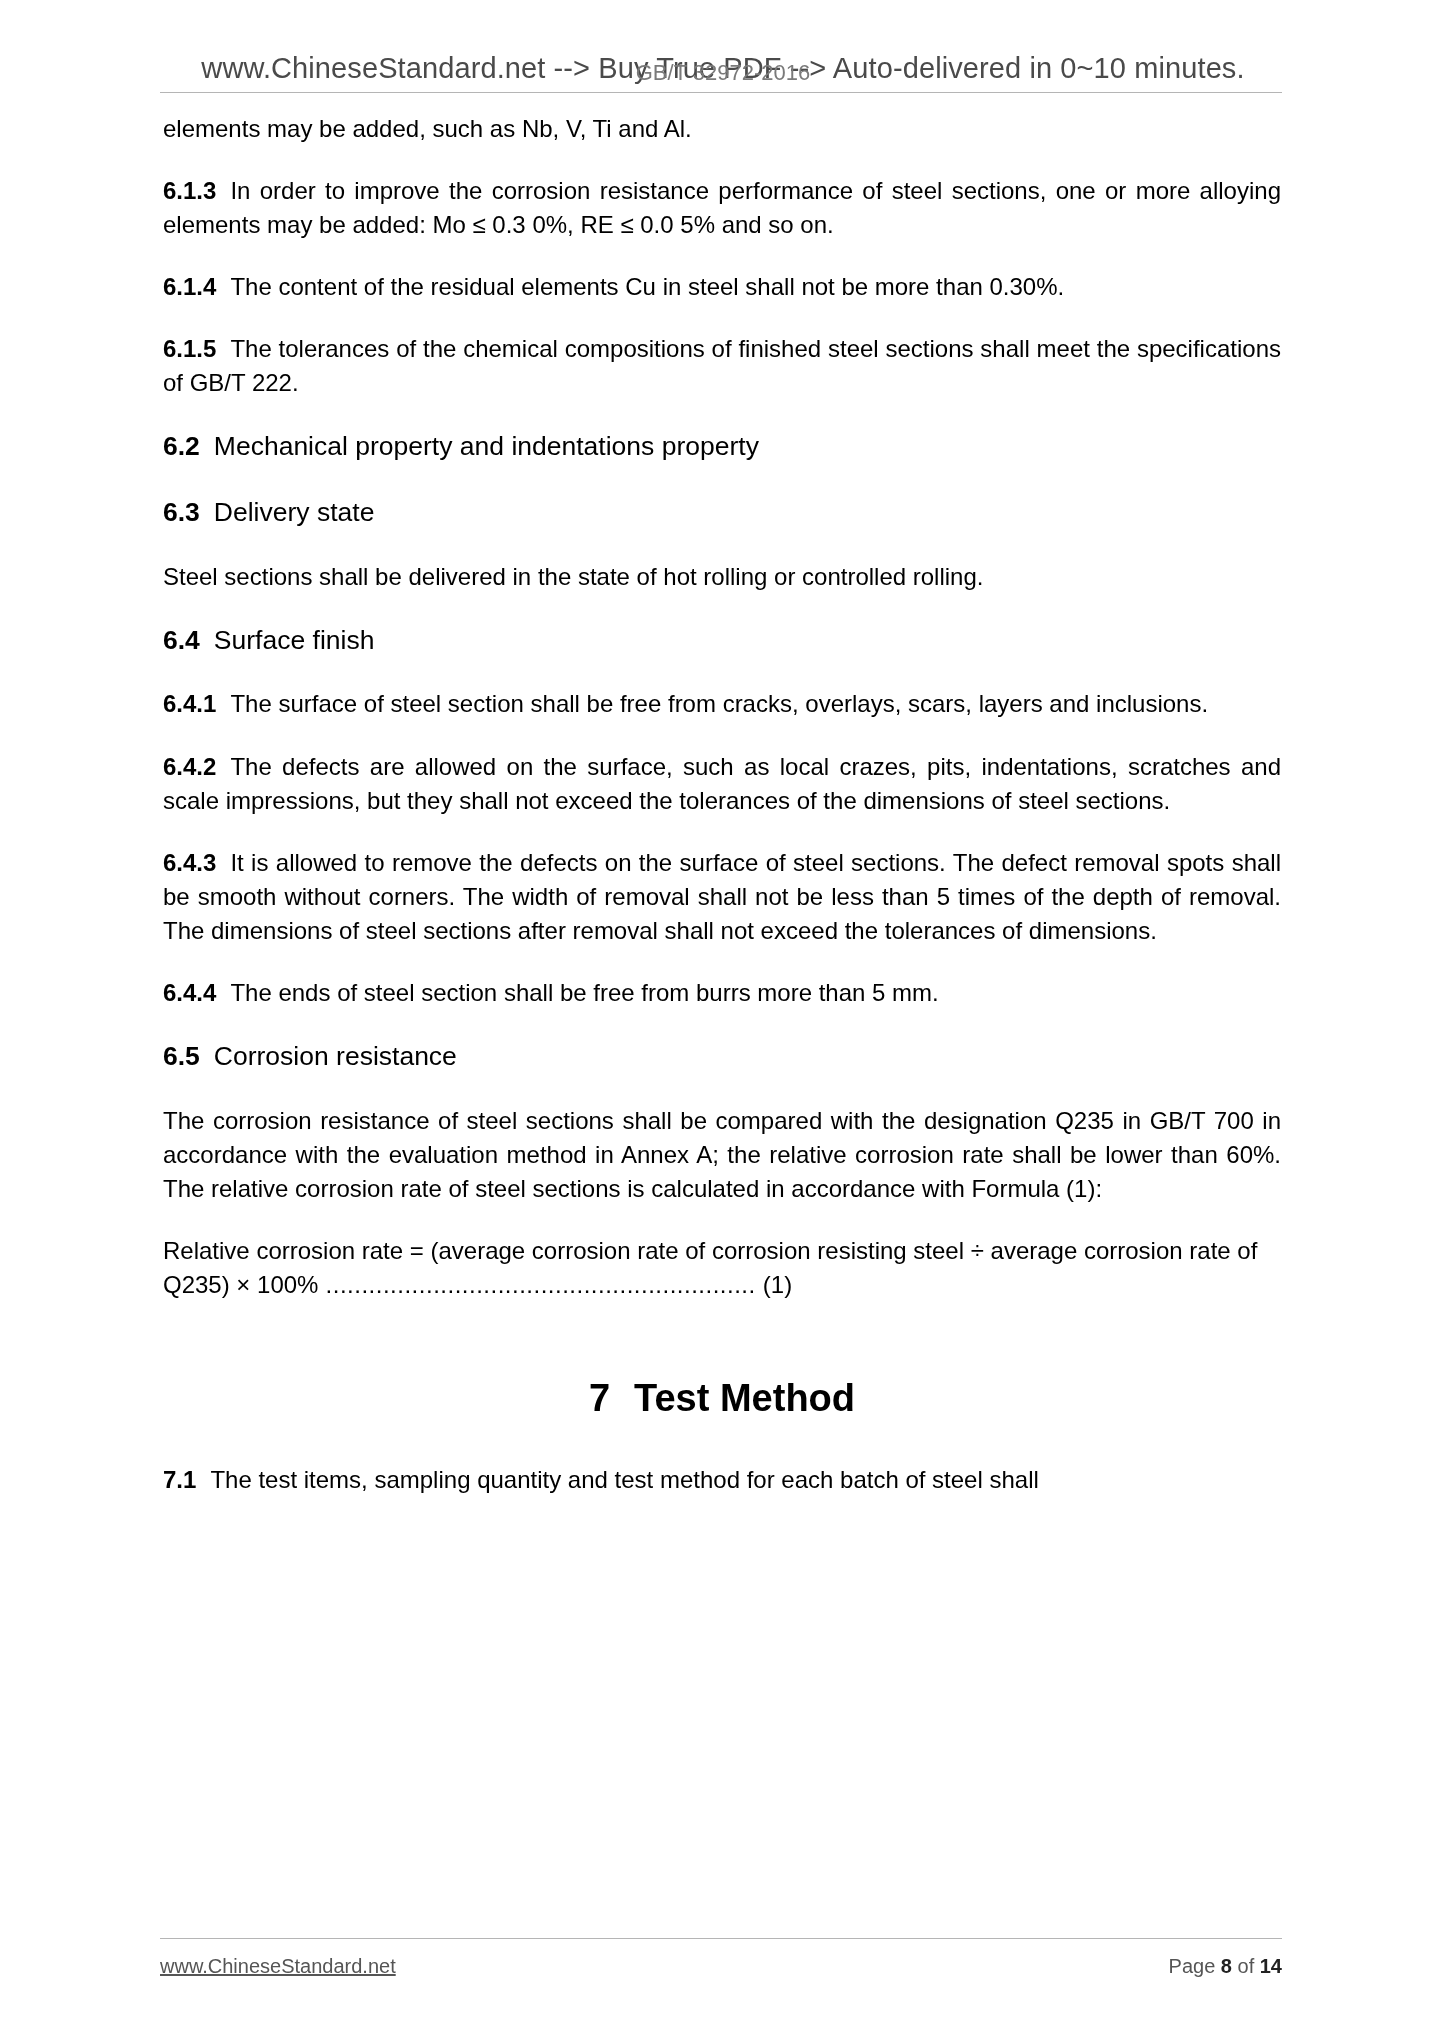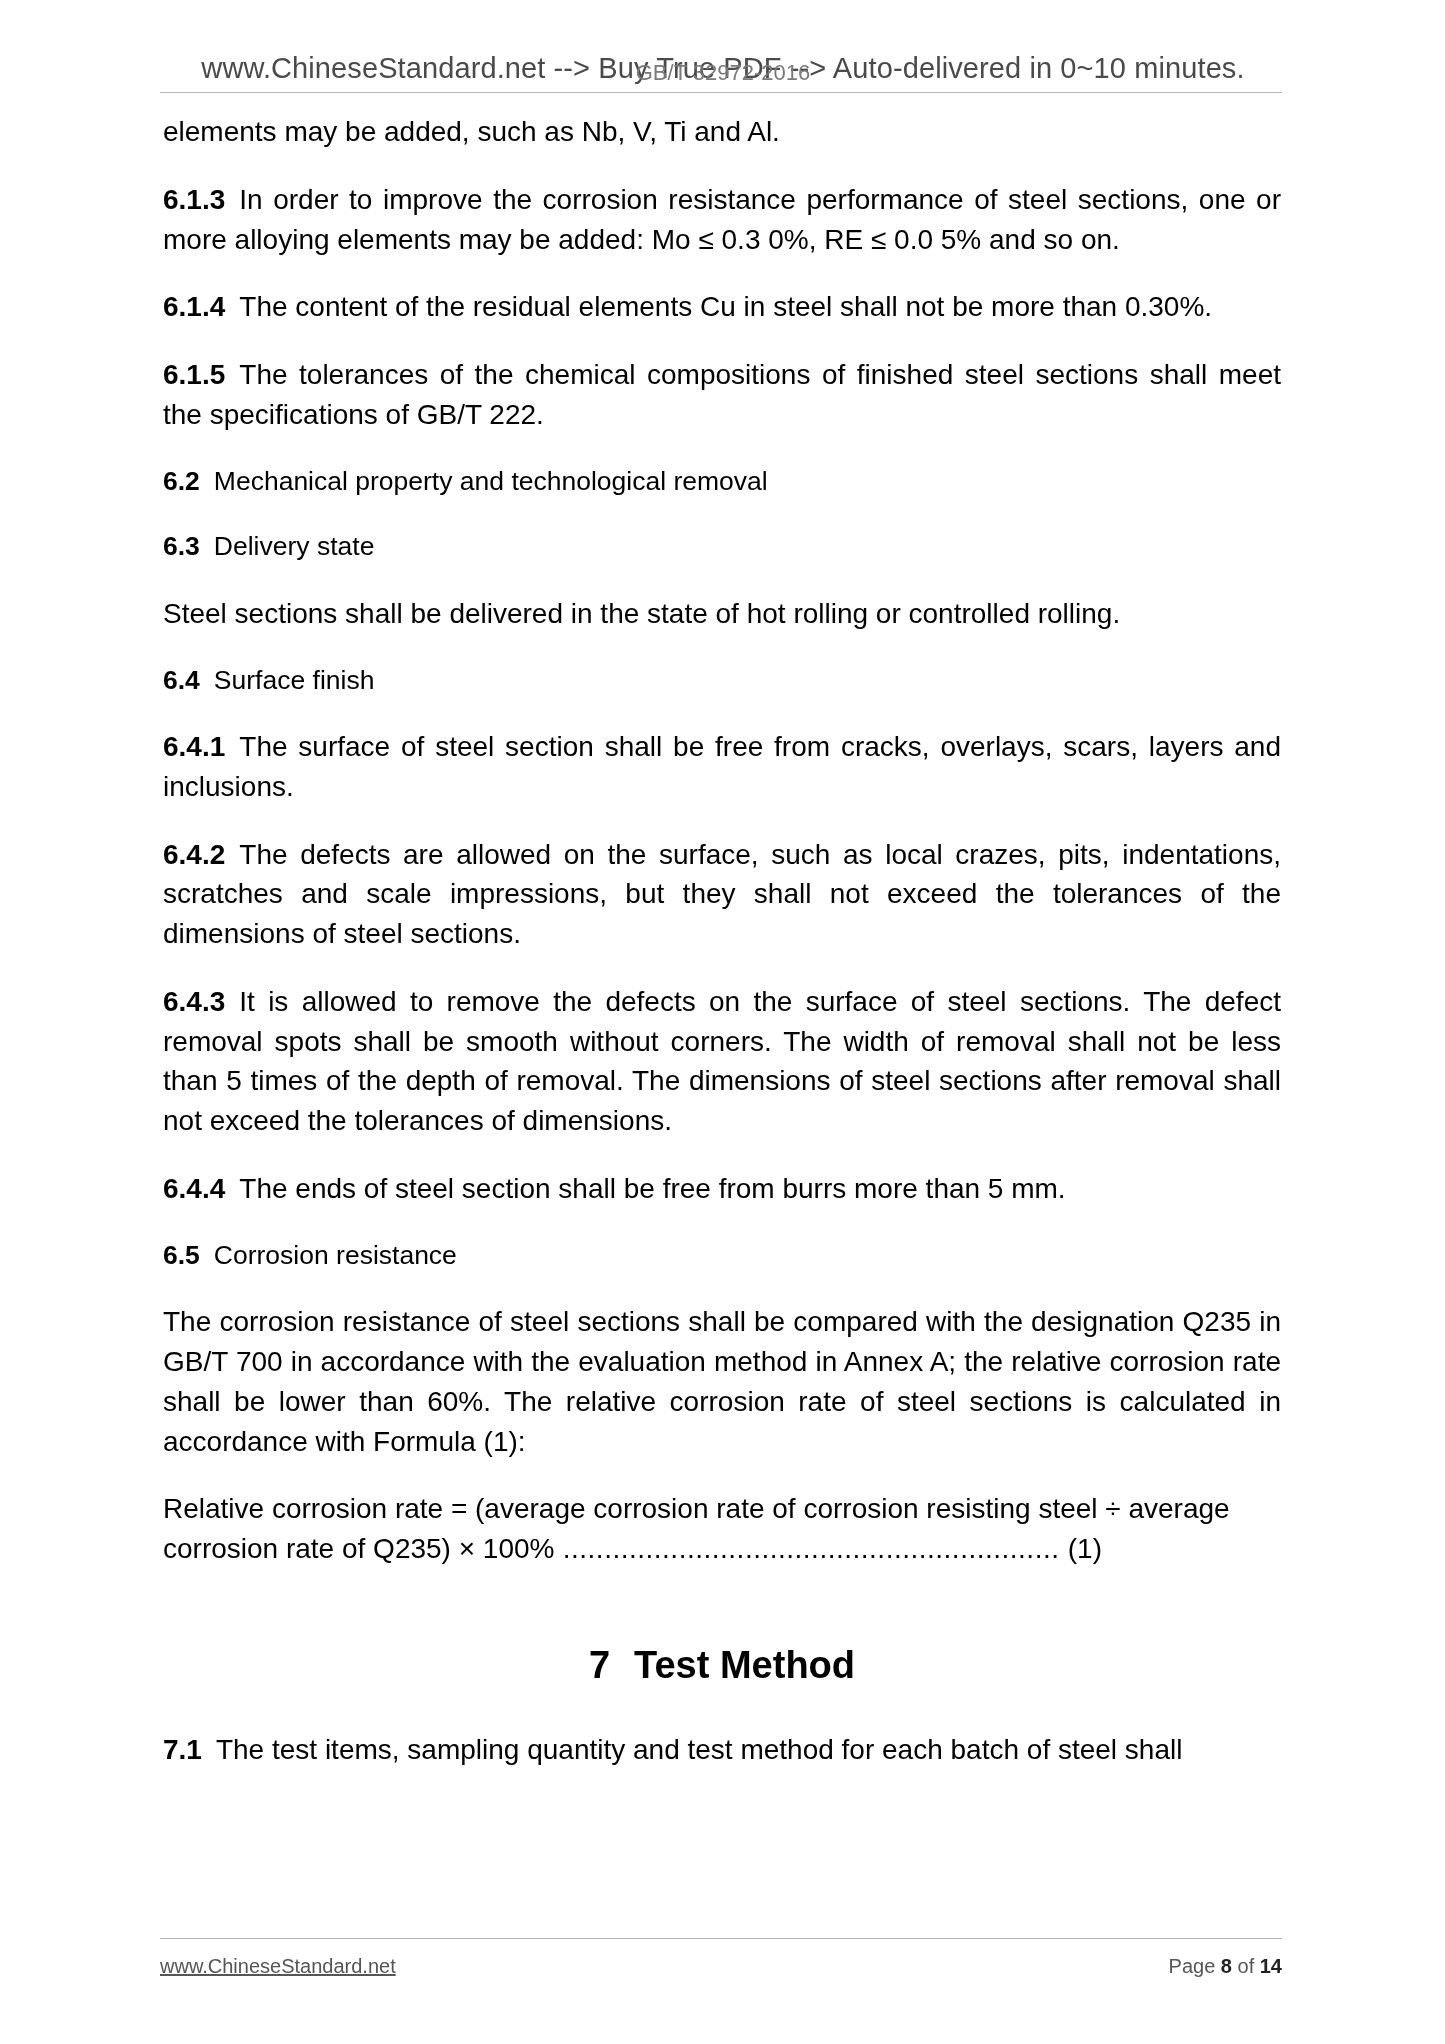--- a/index.html
+++ b/index.html
@@ -58,21 +58,21 @@
 
   
   .content {
     position: absolute;
     left: 163px;
     top: 112px;
     width: 1118px;
   }
   p.para {
     margin: 0 0 28px 0;
-    font-size: 28px;
+    font-size: 24px;
     line-height: 1.42;
     text-align: justify;
     text-justify: inter-word;
     color: #000000;
   }
   p.para.nojust {
     text-align: left;
   }
   p.para .num {
     font-weight: bold;
@@ -154,21 +154,21 @@
     <p class="para nojust">
       <span>elements may be added, such as Nb, V, Ti and Al.</span>
     </p>
 
     <p class="para"><span class="num">6.1.3</span><span class="gap"></span><span>In order to improve the corrosion resistance performance of steel sections, one or more alloying elements may be added: Mo ≤ 0.3 0%, RE ≤ 0.0 5% and so on.</span></p>
 
     <p class="para"><span class="num">6.1.4</span><span class="gap"></span><span>The content of the residual elements Cu in steel shall not be more than 0.30%.</span></p>
 
     <p class="para"><span class="num">6.1.5</span><span class="gap"></span><span>The tolerances of the chemical compositions of finished steel sections shall meet the specifications of GB/T 222.</span></p>
 
-    <p class="heading"><span class="num">6.2</span><span class="gap"></span><span>Mechanical property and technological removal</span></p>
+    <p class="heading"><span class="num">6.2</span><span class="gap"></span><span>Mechanical property and indentations property</span></p>
 
 
     <p class="heading"><span class="num">6.3</span><span class="gap"></span><span>Delivery state</span></p>
 
     <p class="para nojust">
       <span>Steel sections shall be delivered in the state of hot rolling or controlled rolling.</span>
     </p>
 
     <p class="heading"><span class="num">6.4</span><span class="gap"></span><span>Surface finish</span></p>
 

